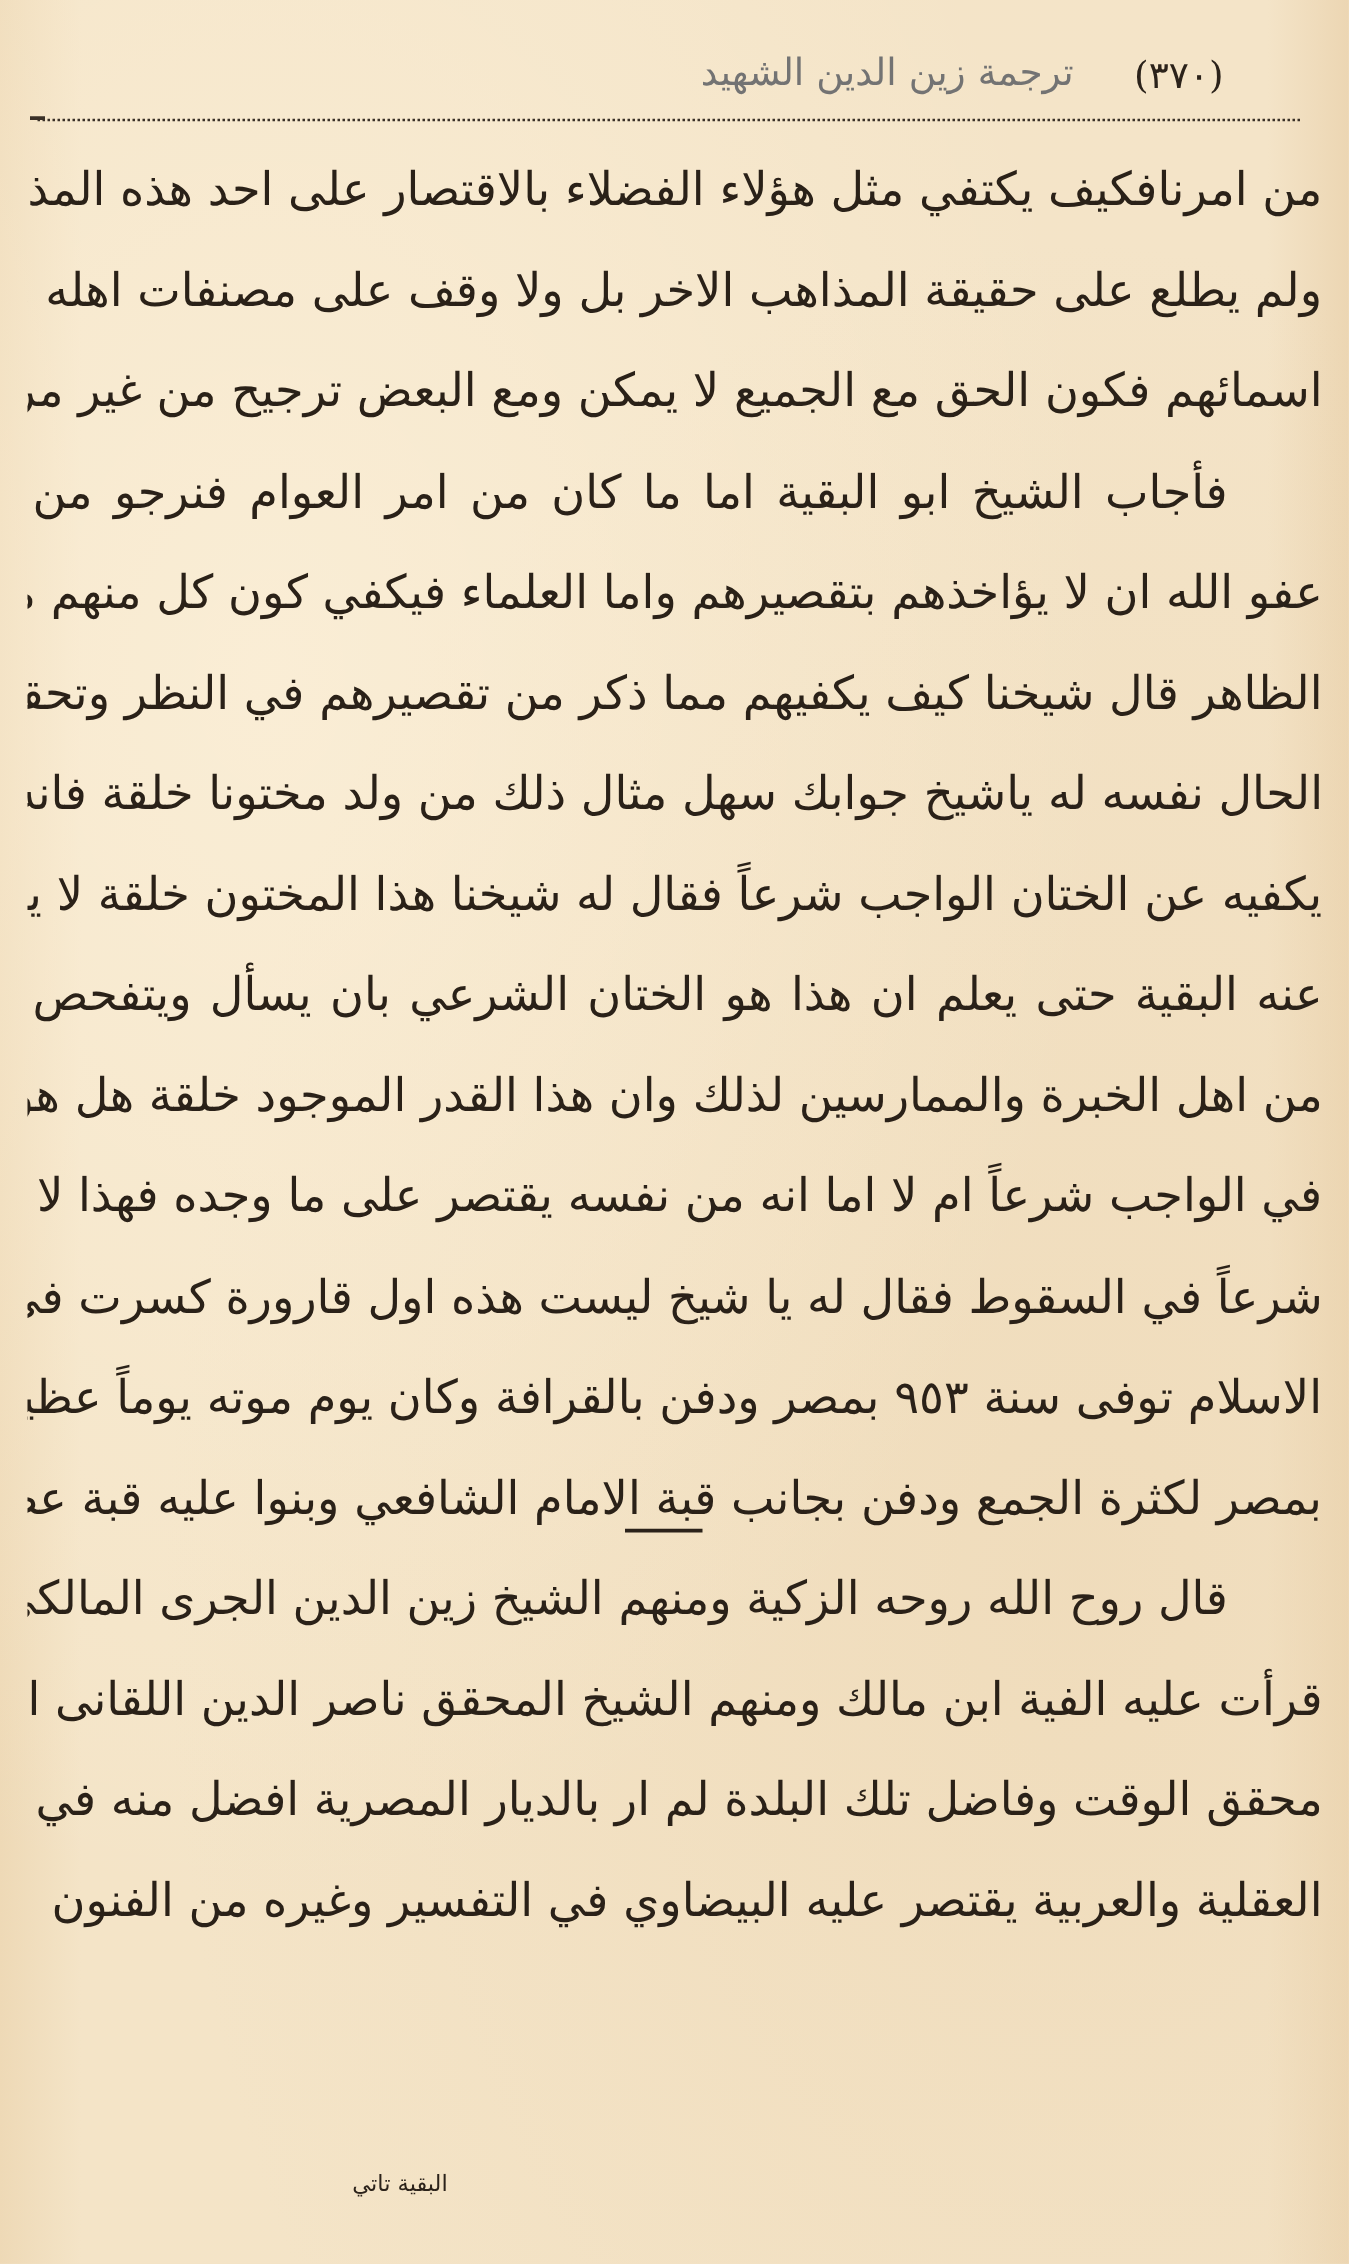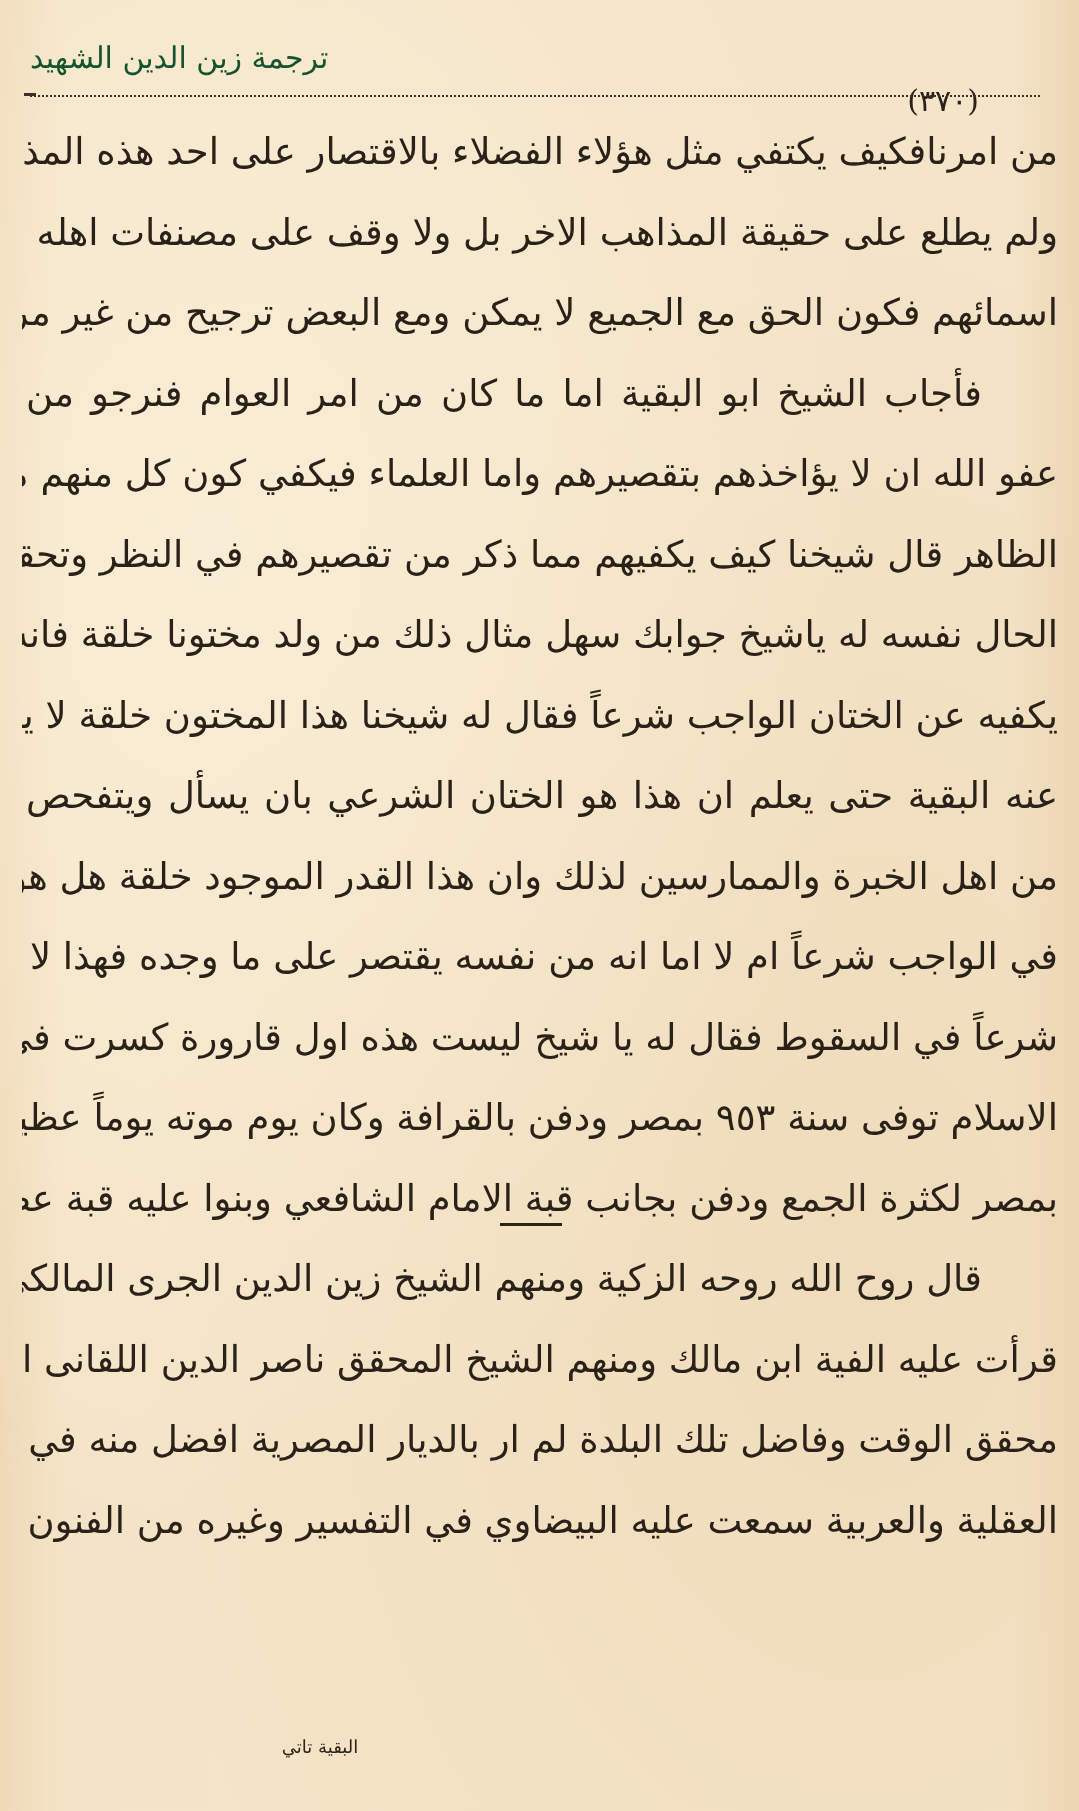--- a/index.html
+++ b/index.html
@@ -33,30 +33,29 @@
       height: 56px;
       direction: rtl;
     }
     .page-number {
       position: absolute;
       right: 40px;
       top: 4px;
       font-size: 30px;
       letter-spacing: 1px;
       color: #2b221a;
-      margin-top: 41px;
     }
     .header-title {
       position: absolute;
       left: 0;
       right: 0;
       top: 2px;
-      text-align: left;
+      text-align: right;
       font-size: 30px;
-      color: #14532d;
+      color: #737373;
       padding-right: 160px;
     }
     .header-rule {
       position: absolute;
       top: 95px;
       left: 30px;
       width: 1010px;
       height: 0;
       border-top: 2px dotted #3a3027;
     }
@@ -141,18 +140,18 @@
     <div class="line">في الواجب شرعاً ام لا اما انه من نفسه يقتصر على ما وجده فهذا لا يكفيه</div>
     <div class="line">شرعاً في السقوط فقال له يا شيخ ليست هذه اول قارورة كسرت في</div>
     <div class="line">الاسلام توفى سنة ٩٥٣ بمصر ودفن بالقرافة وكان يوم موته يوماً عظيما</div>
     <div class="line">بمصر لكثرة الجمع ودفن بجانب قبة الامام الشافعي وبنوا عليه قبة عظيمة</div>
     <div class="section-divider">
       <div class="bar"></div>
     </div>
     <div class="line para-start">قال روح الله روحه الزكية ومنهم الشيخ زين الدين الجرى المالكى</div>
     <div class="line">قرأت عليه الفية ابن مالك ومنهم الشيخ المحقق ناصر الدين اللقانى المالكى</div>
     <div class="line">محقق الوقت وفاضل تلك البلدة لم ار بالديار المصرية افضل منه في العلوم</div>
-    <div class="line para-end">العقلية والعربية سمعت عليه البيضاوي في التفسير وغيره من الفنون</div>
+    <div class="line para-end">العقلية والعربية يقتصر عليه البيضاوي في التفسير وغيره من الفنون</div>
   </div>
 
   <div class="footer-note">البقية تاتي</div>
 
 </div>
 
 </body></html>

